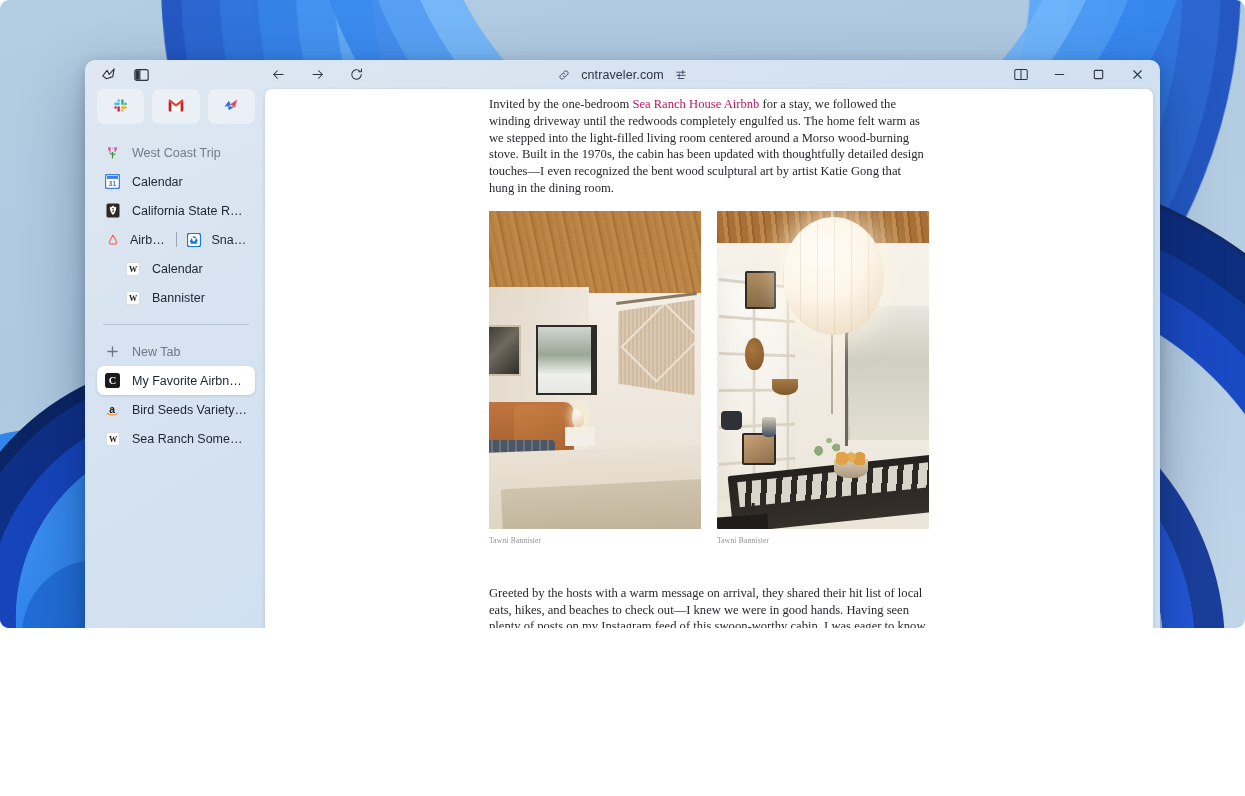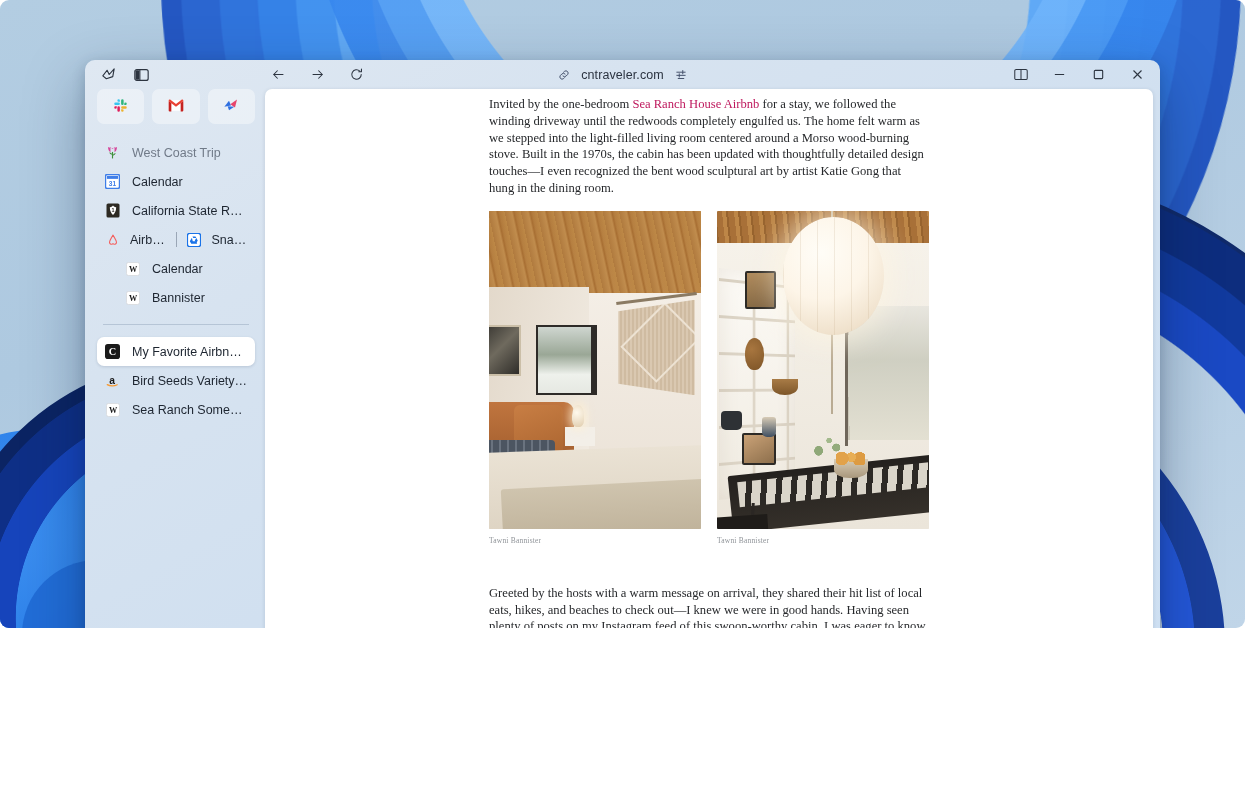--- a/index.html
+++ b/index.html
@@ -759,20 +759,29 @@
             <svg width="14" height="14" viewBox="0 0 16 16">
               <rect x="0.5" y="0.5" width="15" height="15" rx="2.4" fill="#fff" stroke="#d7d9dd" stroke-width="1"></rect>
               <text x="8" y="11.6" font-family="Liberation Serif, serif" font-size="9.4" font-weight="bold" fill="#1a1a1a" text-anchor="middle">W</text>
             </svg>
           </span>
           <span class="side-label">Bannister</span>
         </div>
 
         <div class="side-sep"></div>
 
+        <div class="side-item newtab-row">
+          <span class="side-ico">
+            <svg width="13" height="13" viewBox="0 0 14 14" stroke="#6c7685" stroke-width="1.4" stroke-linecap="round">
+              <line x1="7" y1="2" x2="7" y2="12"></line>
+                <line x1="2" y1="7" x2="12" y2="7"></line>
+            </svg>
+          </span>
+          <span class="side-label">New Tab</span>
+        </div>
 
         <div class="side-item active">
           <span class="side-ico">
             <svg width="15" height="15" viewBox="0 0 16 16">
               <rect x="0" y="0" width="16" height="16" rx="3" fill="#1a1a1a"></rect>
               <text x="8" y="12.2" font-family="Liberation Serif, serif" font-size="11" font-weight="bold" fill="#fff" text-anchor="middle">C</text>
             </svg>
           </span>
           <span class="side-label">My Favorite Airbnb in S...</span>
         </div>

